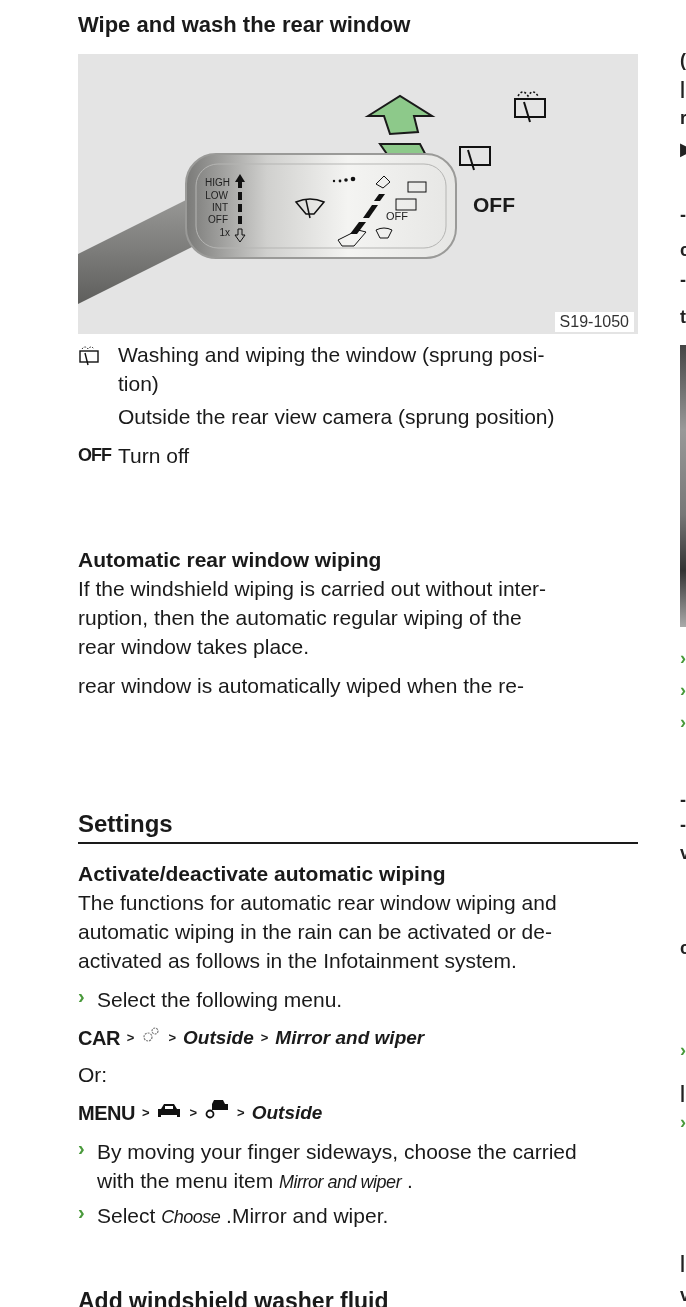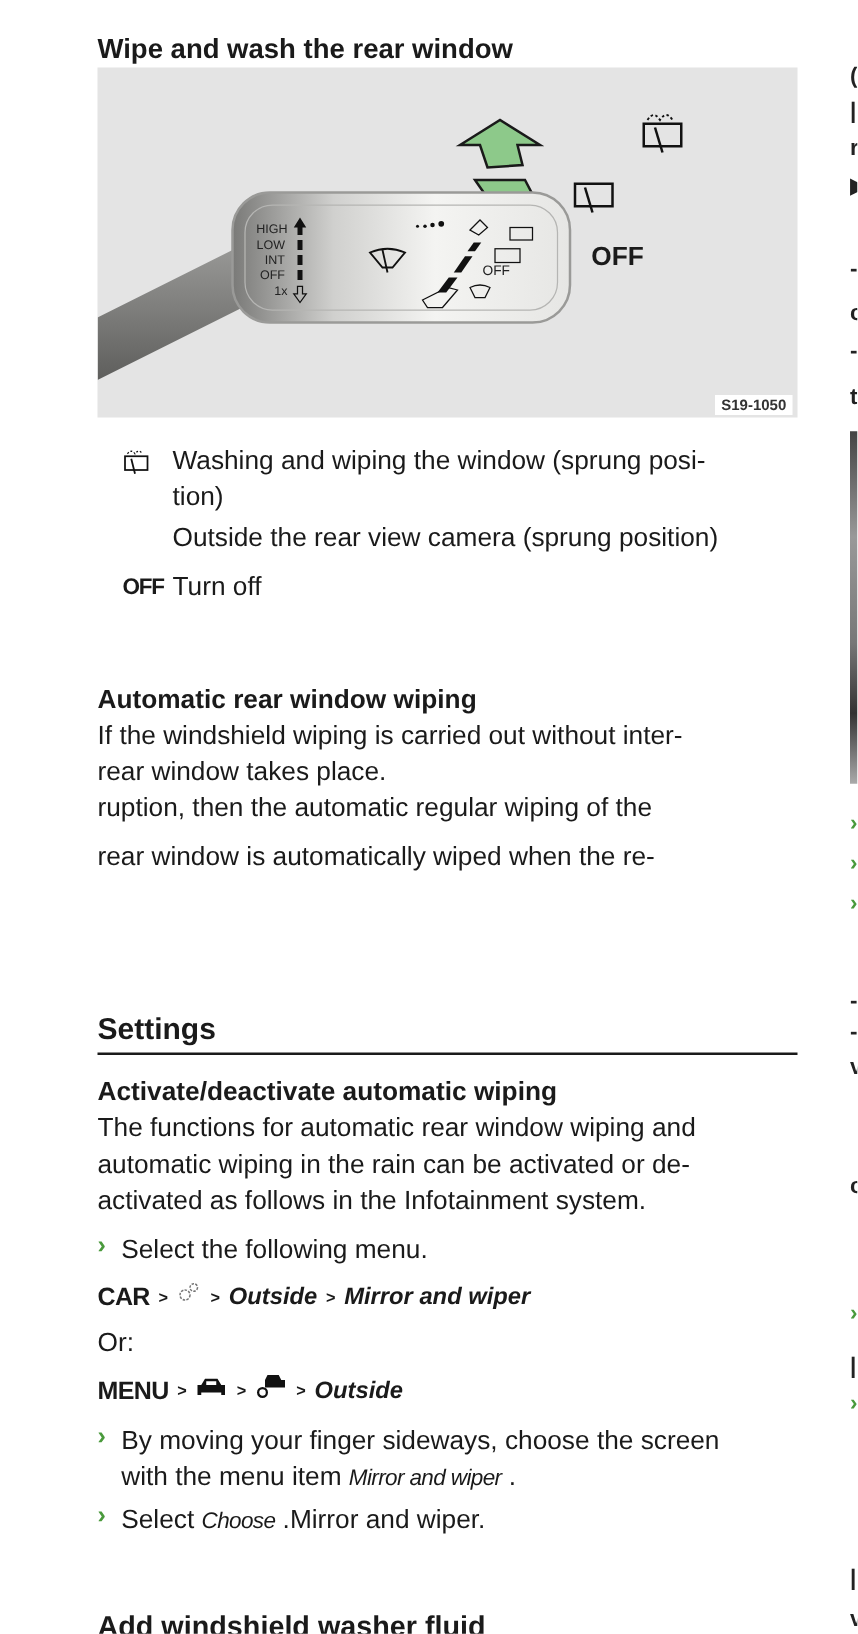--- a/index.html
+++ b/index.html
@@ -3,34 +3,34 @@
 <meta charset="utf-8">
 <style>
   html, body { margin:0; padding:0; }
   body {
     width:686px; height:1307px; overflow:hidden; background:#ffffff;
     font-family:"Liberation Sans", "DejaVu Sans", sans-serif; color:#1a1a1a;
     position:relative;
   }
   .col { position:absolute; left:78px; top:0; width:560px; }
   .h3 { font-weight:bold; font-size:22px; line-height:26px; margin:0; }
-  .title { position:absolute; top:26px; left:0; }
+  .title { position:absolute; top:12px; left:0; }
   .figure { position:absolute; top:54px; left:0; width:560px; height:280px; background:#e4e4e4; overflow:hidden; }
   .figure svg { position:absolute; left:0; top:0; }
-  .fig-id { position:absolute; right:4px; bottom:2px; background:#fff; font-size:12px; padding:1px 5px; color:#333;font-weight:bold; }
+  .fig-id { position:absolute; right:4px; bottom:2px; background:#fff; font-size:16px; padding:1px 5px; color:#333; }
   .p { font-size:21px; line-height:29px; margin:0; }
   .leg { position:absolute; left:0; width:570px; }
   .leg-row { display:flex; align-items:flex-start; }
   .leg-ic { width:40px; flex:0 0 40px; height:29px; display:flex; align-items:center; }
   .offtag { font-weight:bold; font-size:18px; letter-spacing:-1px; font-family:"Liberation Sans Narrow","Liberation Sans",sans-serif; }
   .sub { font-weight:bold; font-size:21px; line-height:28px; margin:0; }
   .sect { font-weight:bold; font-size:24px; line-height:30px; margin:0; padding-bottom:3px; border-bottom:2px solid #1a1a1a; }
   .bullet { display:flex; }
   .chev { color:#4a9a3c; font-weight:bold; width:19px; flex:0 0 19px; font-size:20px; }
-  .path { font-size:19px; line-height:28px; display:flex; gap:7px; font-family:"Liberation Sans Narrow","Liberation Sans",sans-serif; }
+  .path { font-size:19px; line-height:28px; display:flex; align-items:center; gap:7px; font-family:"Liberation Sans Narrow","Liberation Sans",sans-serif; }
   .path b { font-size:20px; letter-spacing:-0.5px; }
   .path i { font-style:italic;font-weight:bold; }
   .sep { font-size:13px; font-weight:bold; }
   .ital { font-style:italic; font-size:18px; letter-spacing:-0.5px; }
   .rightcol { position:absolute; left:680px; top:0; width:6px; height:1307px; }
   .rc-bar { position:absolute; left:0; top:345px; width:6px; height:282px; background:linear-gradient(#444,#999 30%,#777 60%,#333 80%,#aaa); }
   .rc-mark { position:absolute; left:0; font-size:18px; font-weight:bold; color:#222; width:6px; overflow:hidden; }
   .rc-green { color:#4a9a3c; }
 </style>
 </head>
@@ -101,21 +101,21 @@
       <rect x="437" y="45" width="30" height="18" fill="none" stroke="#111" stroke-width="2"></rect>
       <line x1="446" y1="48" x2="452" y2="68" stroke="#111" stroke-width="2"></line>
       <path d="M440 42 Q445 34 450 42 Q455 34 460 42" fill="none" stroke="#111" stroke-width="1.5" stroke-dasharray="2 2"></path>
       <rect x="382" y="93" width="30" height="18" fill="none" stroke="#111" stroke-width="2"></rect>
       <line x1="390" y1="96" x2="396" y2="116" stroke="#111" stroke-width="2"></line>
       <text x="395" y="158" font-size="21" font-weight="bold" fill="#1a1a1a" font-family="Liberation Sans, sans-serif">OFF</text>
     </svg>
     <div class="fig-id">S19-1050</div>
   </div>
 
-  <div class="leg" style="top:354px;margin-left:20px;">
+  <div class="leg" style="top:340px;">
     <div class="leg-row">
       <span class="leg-ic">
         <svg width="22" height="22" viewBox="0 0 22 22">
             <rect x="2" y="7" width="18" height="11" fill="none" stroke="#111" stroke-width="1.4"></rect>
             <line x1="7" y1="9" x2="10" y2="21" stroke="#111" stroke-width="1.4"></line>
             <path d="M4 5 Q7 1 10 5 Q13 1 16 5" fill="none" stroke="#111" stroke-width="1" stroke-dasharray="1.5 1.5"></path>
           </svg>
       </span>
       <div>
         <p class="p">Washing and wiping the window (sprung posi-</p>
@@ -125,22 +125,22 @@
     </div>
     <div class="leg-row" style="margin-top:10px;">
       <span class="leg-ic offtag">OFF</span>
       <p class="p">Turn off</p>
     </div>
   </div>
 
   <div style="position:absolute; top:546px; left:0; width:570px;">
     <p class="sub">Automatic rear window wiping</p>
     <p class="p">If the windshield wiping is carried out without inter-</p>
+    <p class="p">ruption, then the automatic regular wiping of the</p>
     <p class="p">rear window takes place.</p>
-    <p class="p">ruption, then the automatic regular wiping of the</p>
     <div style="height:10px"></div>
     <p class="p">rear window is automatically wiped when the re-</p>
   </div>
 
   <div style="position:absolute; top:809px; left:0; width:560px;">
     <h3 class="sect">Settings</h3>
   </div>
   <div style="position:absolute; top:860px; left:0; width:570px;">
     <p class="sub">Activate/deactivate automatic wiping</p>
     <p class="p">The functions for automatic rear window wiping and</p>
@@ -185,21 +185,21 @@
             <circle cx="6" cy="15" r="3.5" fill="none" stroke="#111" stroke-width="1.8"></circle>
           </svg>
       </span>
       <span class="sep">&gt;</span>
       <i>Outside</i>
     </div>
 
     <div class="bullet" style="margin-top:10px;">
       <span class="chev">›</span>
       <div>
-        <p class="p">By moving your finger sideways, choose the screen</p>
+        <p class="p">By moving your finger sideways, choose the carried</p>
         <p class="p"><span>with the menu item </span><span class="ital">Mirror and wiper</span><span> .</span></p>
       </div>
     </div>
 
     <div class="bullet" style="margin-top:4px;">
       <span class="chev">›</span>
       <p class="p"><span>Select </span><span class="ital">Choose</span><span> .Mirror and wiper.</span></p>
     </div>
   </div>
 

